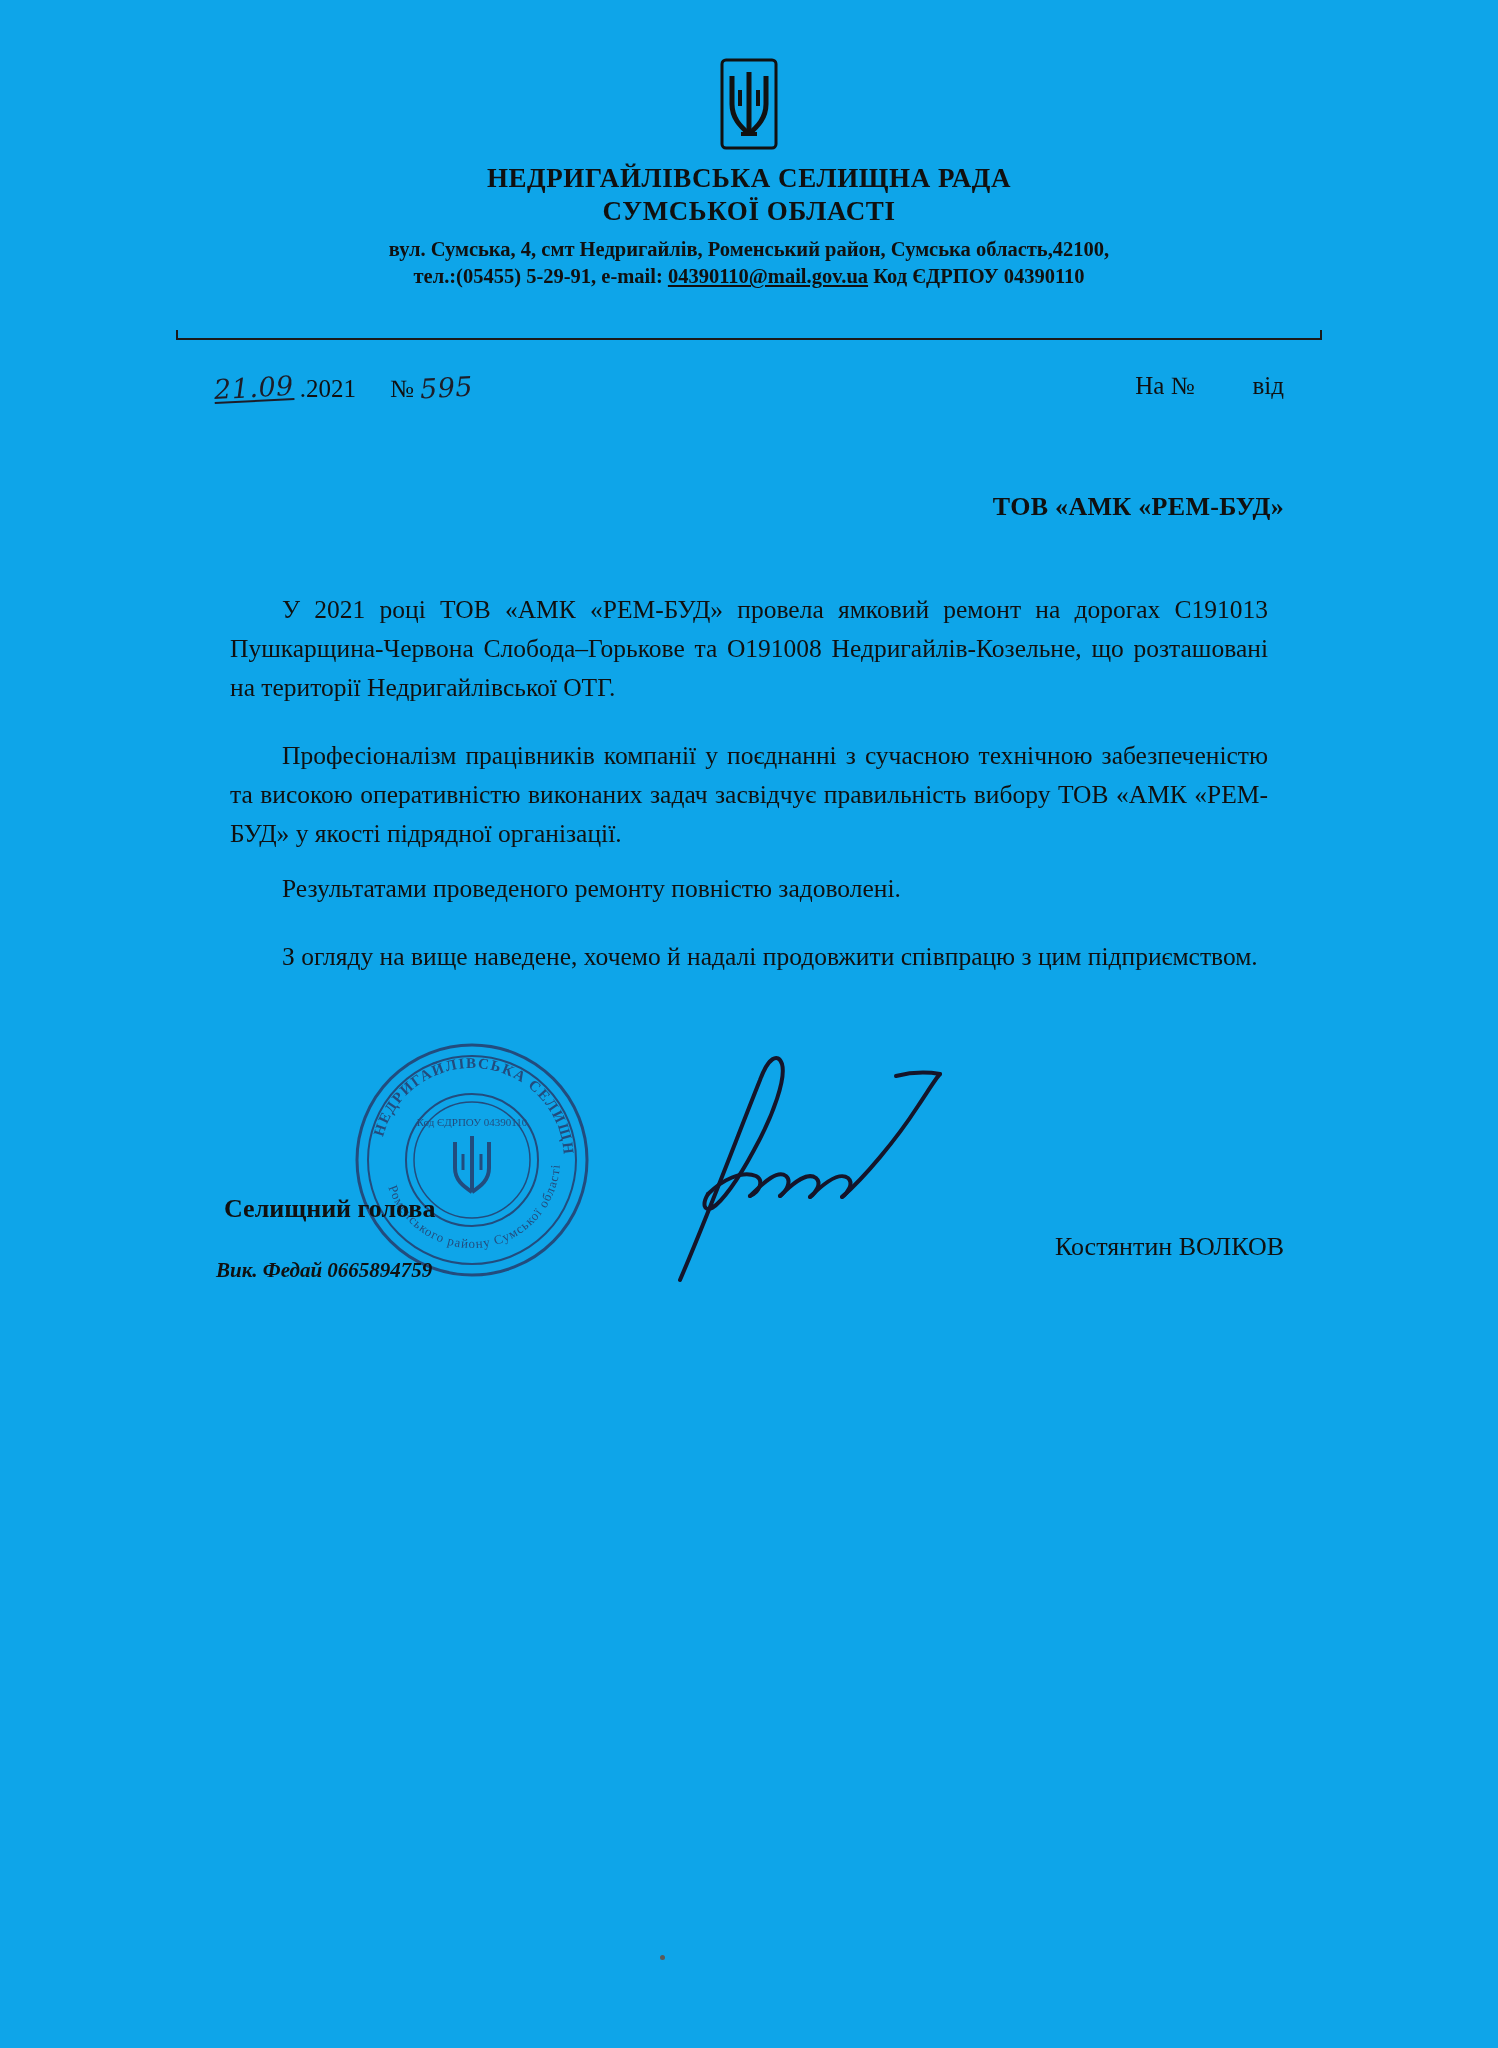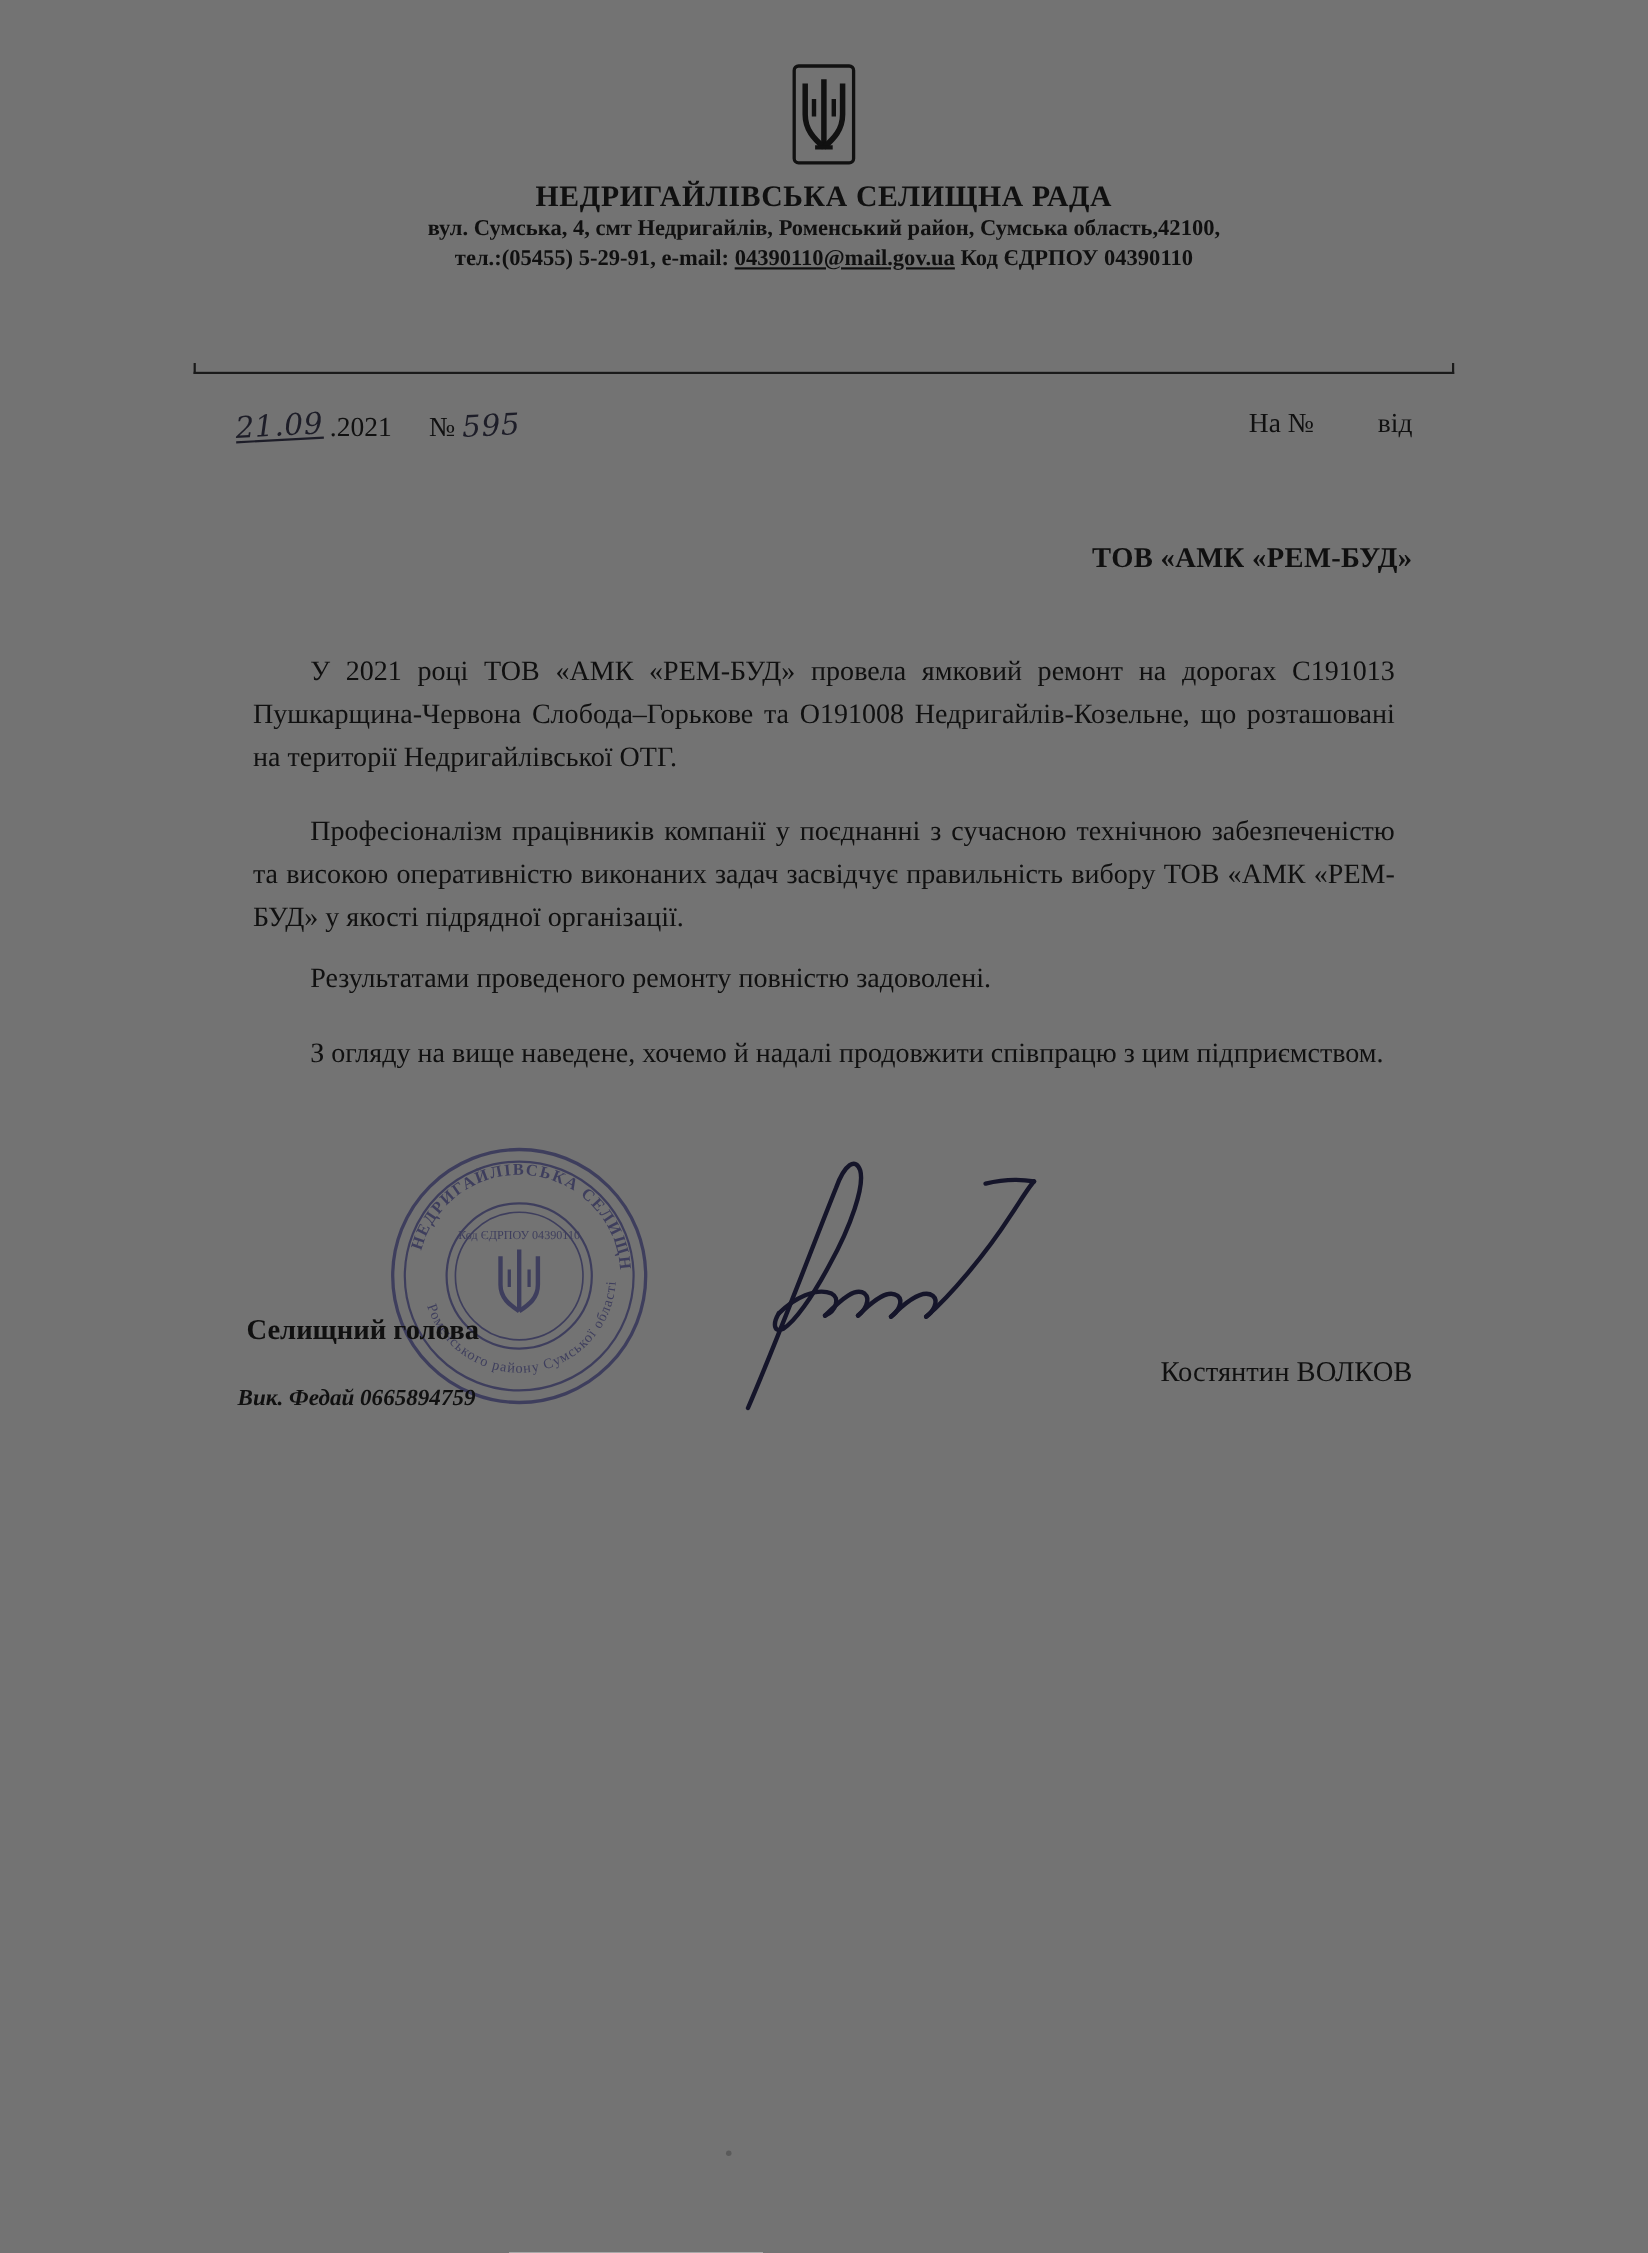--- a/index.html
+++ b/index.html
@@ -12,21 +12,21 @@
     height: 2048px;
     position: relative;
     font-family: "Liberation Serif", serif;
     color: #101010;
     overflow: hidden;
   }
 
   .page {
     position: absolute;
     inset: 0;
-    background: #737373;
+    background: #0ea5e9;
   }
 
   
   .letterhead {
     position: absolute;
     top: 56px;
     left: 160px;
     right: 160px;
     text-align: center;
   }
@@ -239,20 +239,21 @@
       <rect x="8" y="4" width="54" height="88" rx="4" fill="none" stroke="#111" stroke-width="3"></rect>
       <path d="M35 16 L35 78" stroke="#111" stroke-width="5" fill="none"></path>
       <path d="M18 20 L18 48 C18 62 26 70 35 78" stroke="#111" stroke-width="5" fill="none"></path>
       <path d="M52 20 L52 48 C52 62 44 70 35 78" stroke="#111" stroke-width="5" fill="none"></path>
       <path d="M26 34 L26 50" stroke="#111" stroke-width="4" fill="none"></path>
       <path d="M44 34 L44 50" stroke="#111" stroke-width="4" fill="none"></path>
       <path d="M27 78 L43 78" stroke="#111" stroke-width="4" fill="none"></path>
     </svg>
 
     <p class="org-name">НЕДРИГАЙЛІВСЬКА СЕЛИЩНА РАДА</p>
+    <p class="org-region">СУМСЬКОЇ ОБЛАСТІ</p>
     <p class="org-address">вул. Сумська, 4, смт Недригайлів, Роменський район, Сумська область,42100,</p>
     <p class="org-contacts"><span>тел.:(05455) 5-29-91, e-mail: </span><span class="email">04390110@mail.gov.ua</span><span> Код ЄДРПОУ 04390110</span></p>
   </div>
 
   <div class="rule-left-tick"></div>
   <div class="rule"></div>
   <div class="rule-right-tick"></div>
 
   <div class="refline">
     <div class="ref-left">

